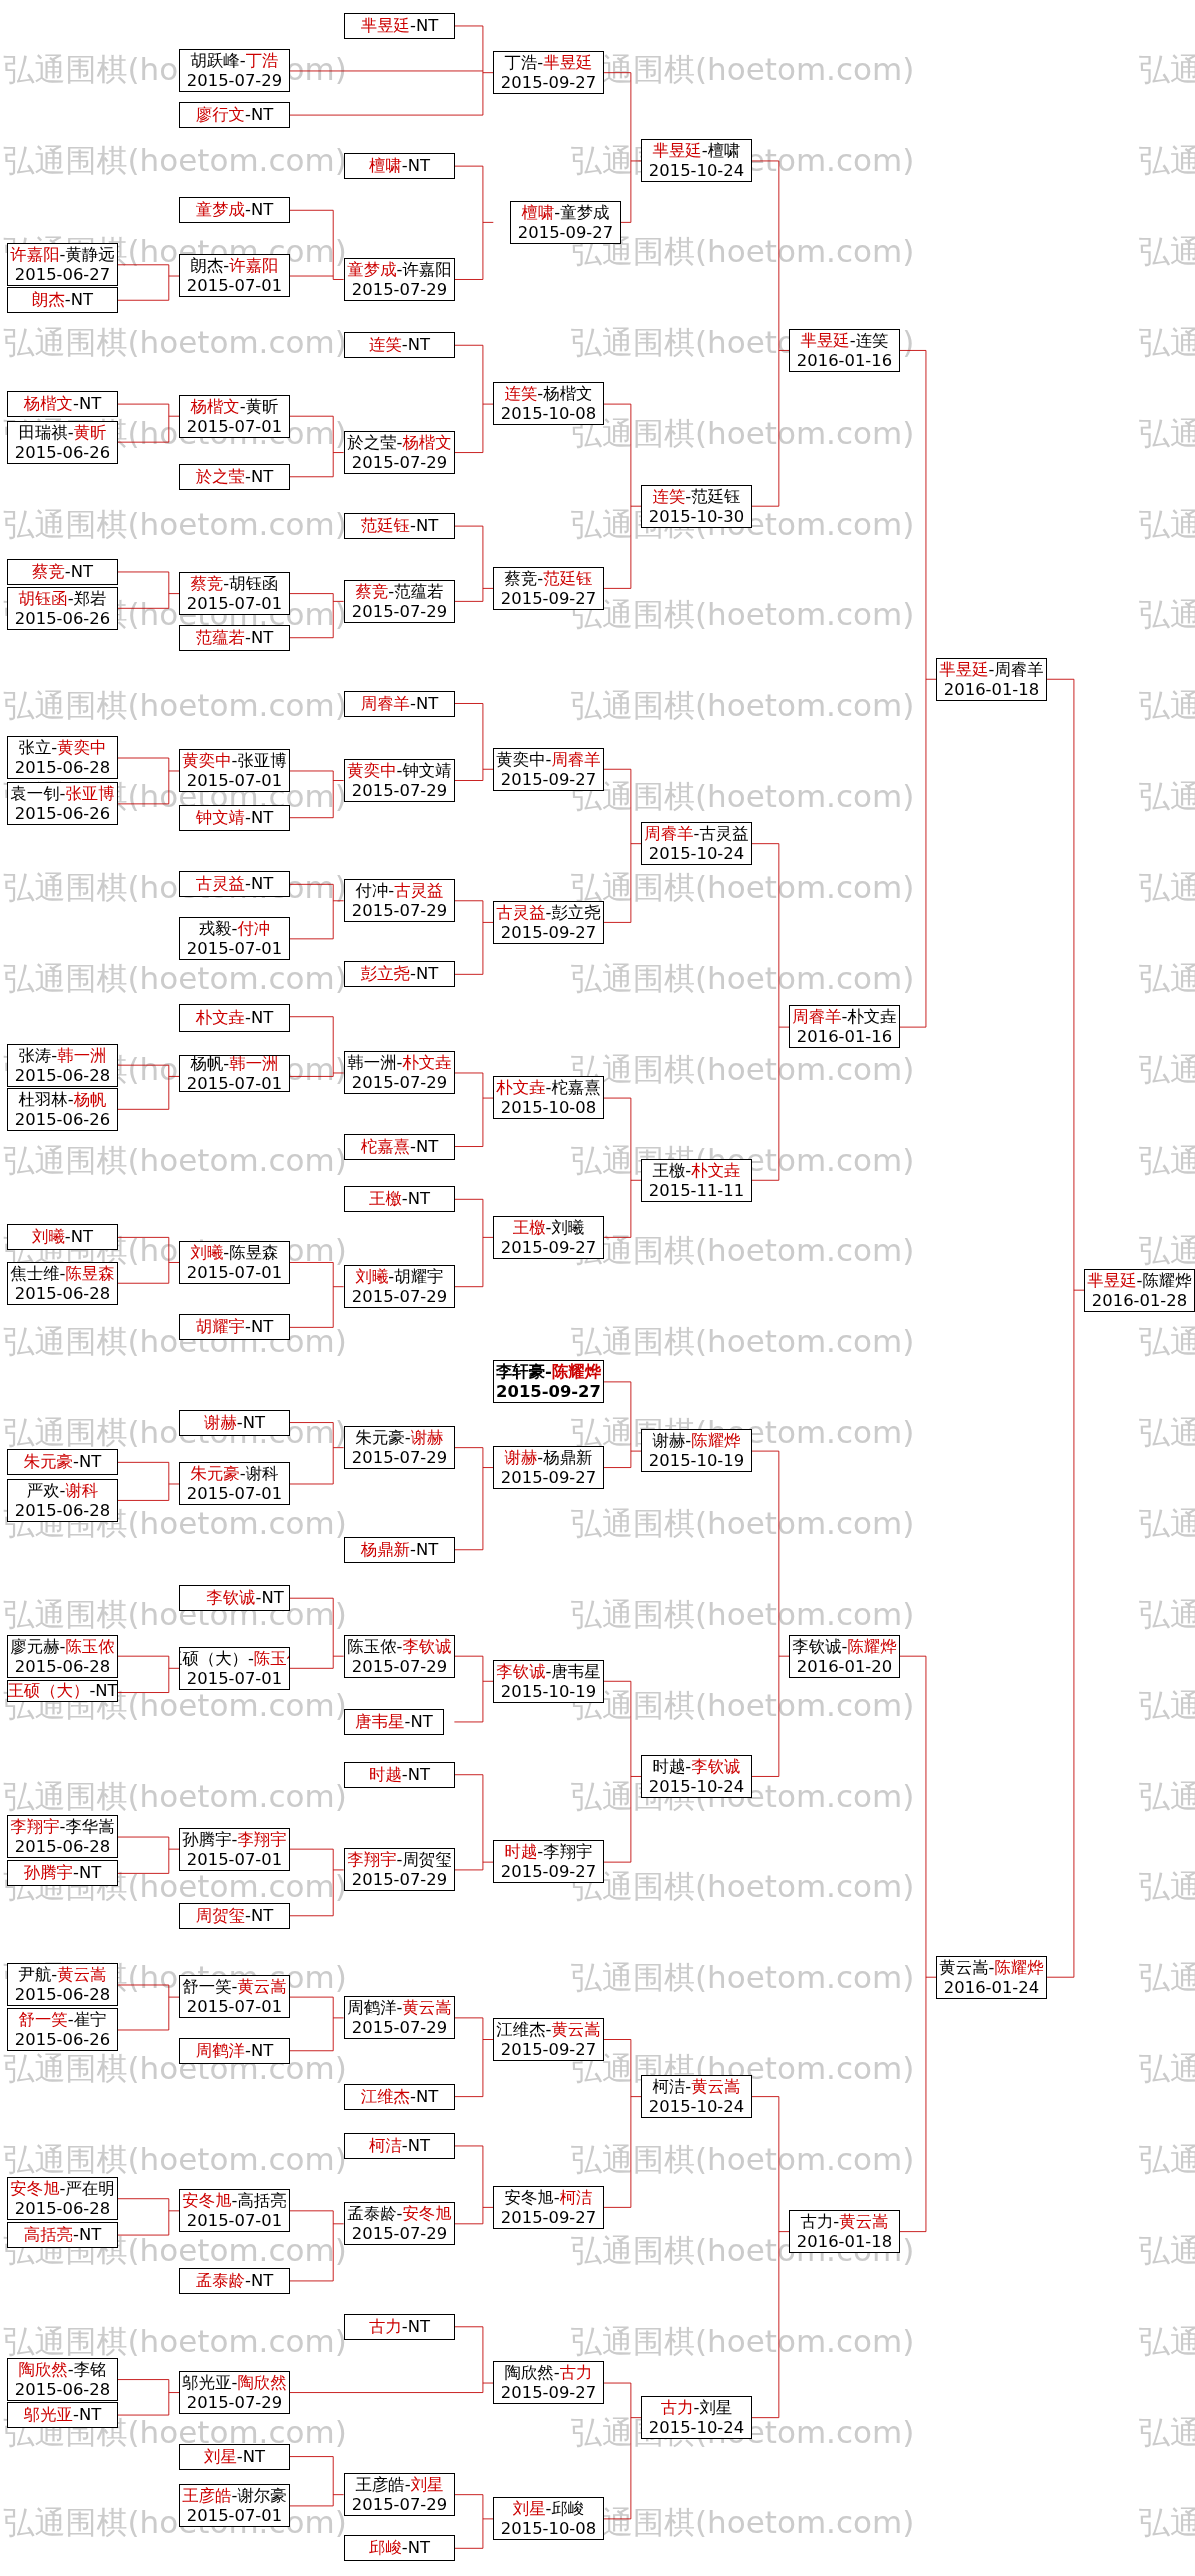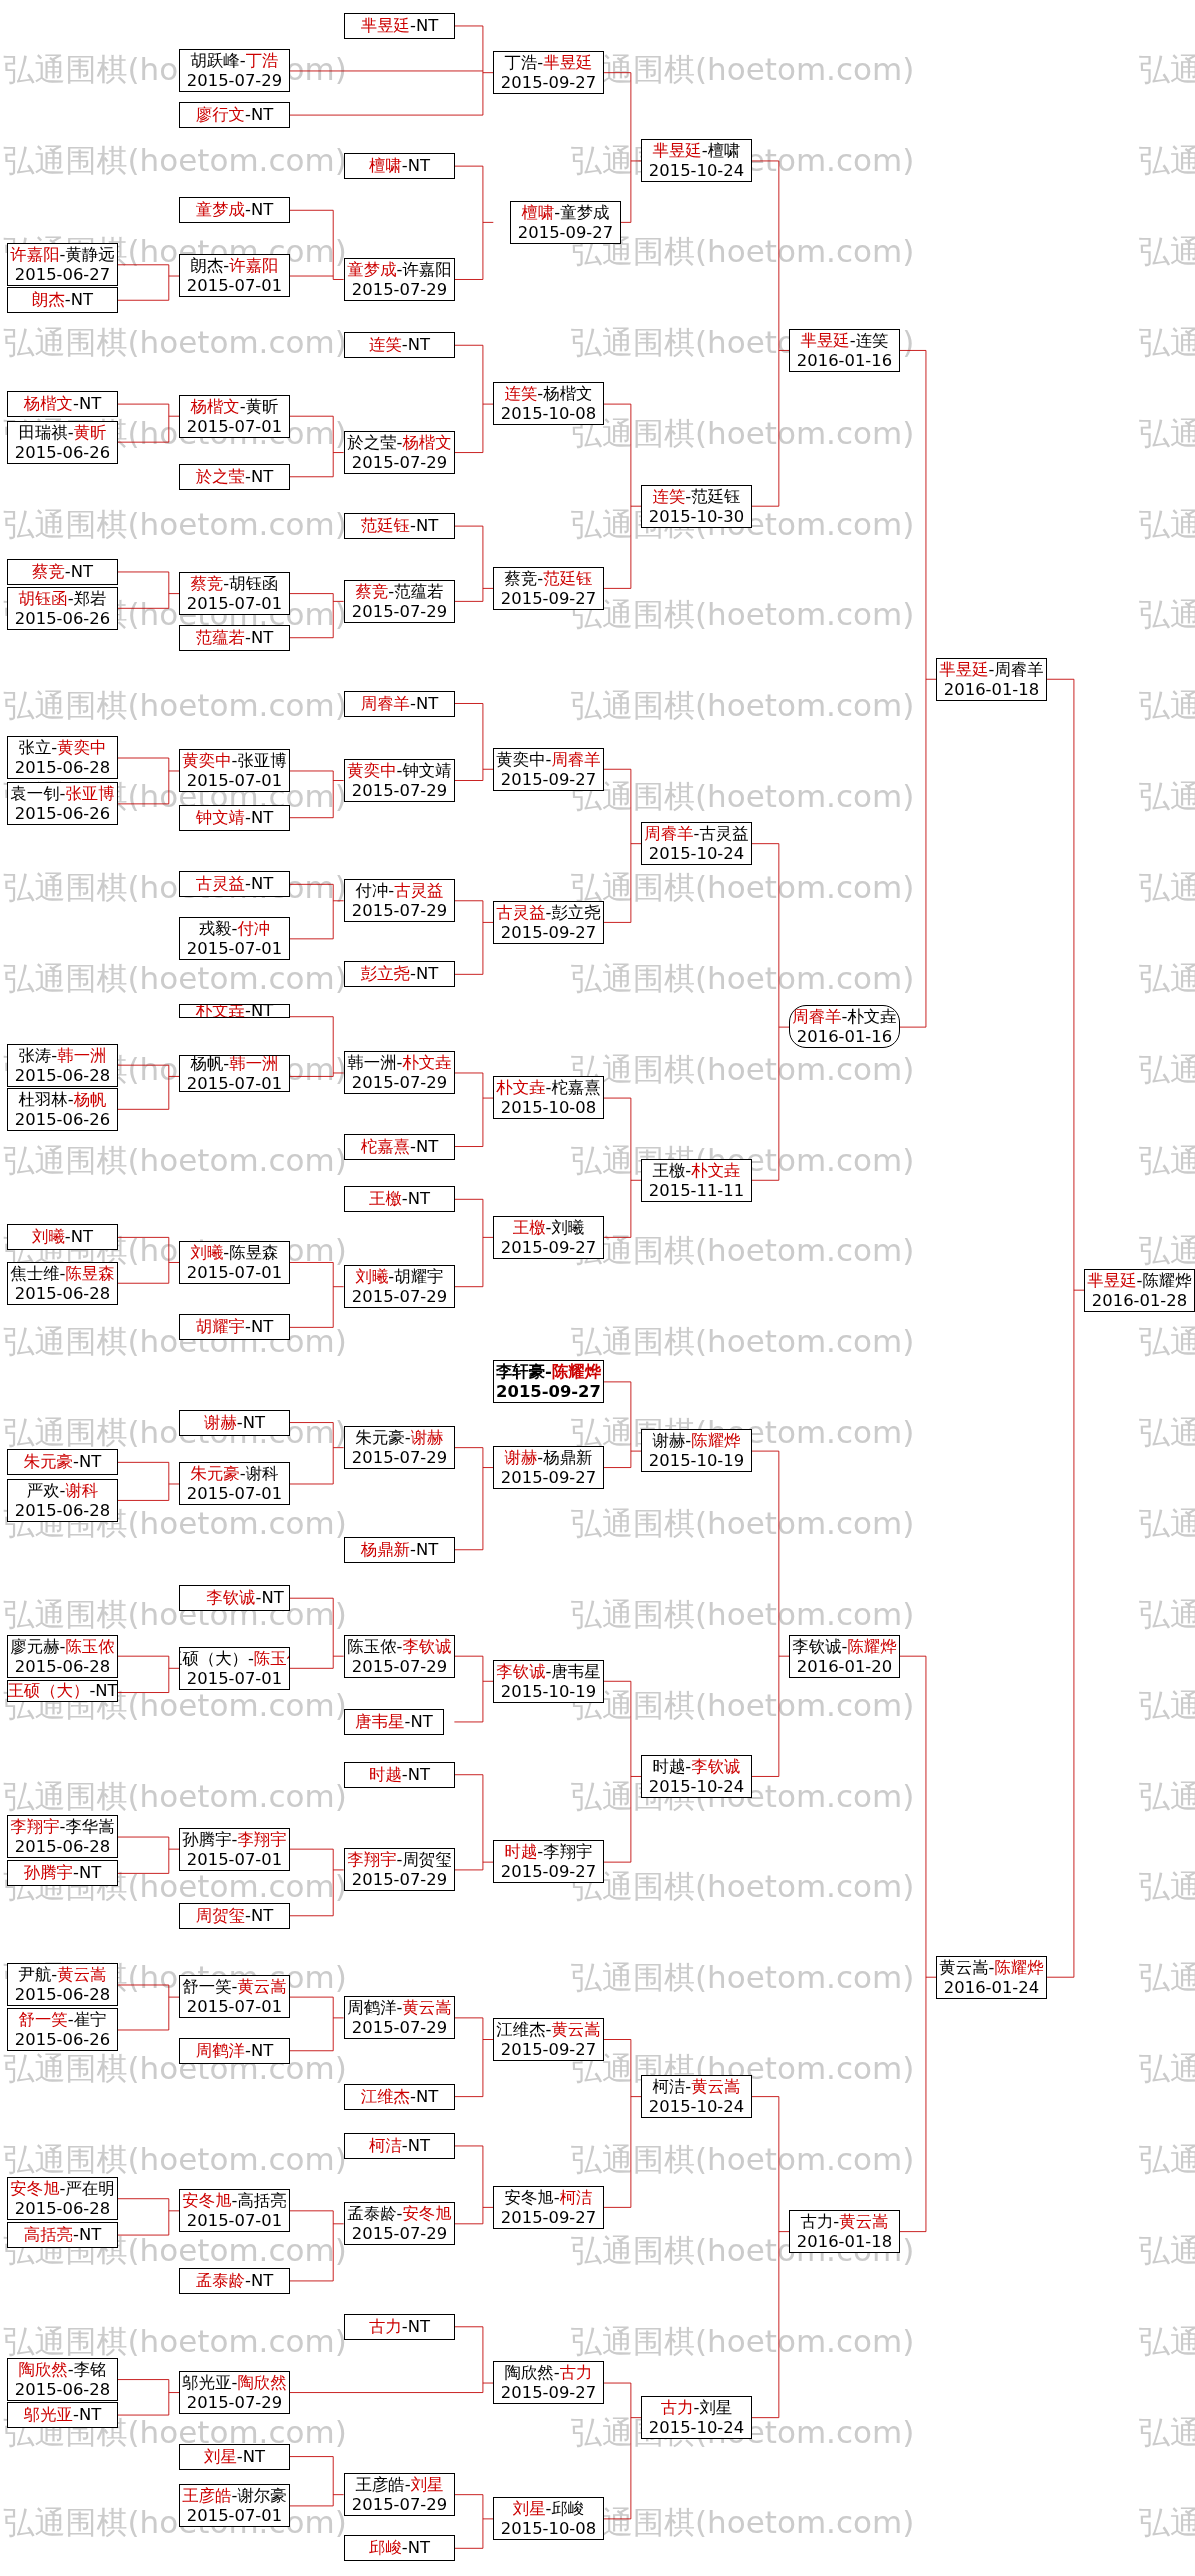--- a/index.html
+++ b/index.html
@@ -479,25 +479,25 @@
       <span class="title"><span style="color: rgb(204, 0, 0);">古灵益</span><span>-彭立尧</span></span>
       <span class="date" style="color: rgb(0, 0, 0);">2015-09-27</span>
     </div>
     <div class="box" style="left: 179px; top: 917px; width: 111px; height: 43px; border-color: rgb(0, 0, 0);">
       <span class="title"><span>戎毅-</span><span style="color: rgb(204, 0, 0);">付冲</span></span>
       <span class="date" style="color: rgb(0, 0, 0);">2015-07-01</span>
     </div>
     <div class="box" style="left: 344px; top: 961px; width: 111px; height: 26px; border-color: rgb(0, 0, 0);">
       <span class="title"><span style="color: rgb(204, 0, 0);">彭立尧</span><span>-NT</span></span>
     </div>
-    <div class="box" style="left: 789px; top: 1005px; width: 111px; height: 43px; border-color: rgb(0, 0, 0); border-radius: 17px;">
+    <div class="box" style="left: 789px; top: 1005px; width: 111px; height: 43px; border-color: rgb(0, 0, 0);">
       <span class="title"><span style="color: rgb(204, 0, 0);">周睿羊</span><span>-朴文垚</span></span>
       <span class="date" style="color: rgb(0, 0, 0);">2016-01-16</span>
     </div>
-    <div class="box" style="left: 179px; top: 1004px; width: 111px; height: 14px; border-color: rgb(0, 0, 0);">
+    <div class="box" style="left: 179px; top: 1004px; width: 111px; height: 28px; border-color: rgb(0, 0, 0);">
       <span class="title"><span style="color: rgb(204, 0, 0);">朴文垚</span><span>-NT</span></span>
     </div>
     <div class="box" style="left: 7px; top: 1044px; width: 111px; height: 43px; border-color: rgb(0, 0, 0);">
       <span class="title"><span>张涛-</span><span style="color: rgb(204, 0, 0);">韩一洲</span></span>
       <span class="date" style="color: rgb(0, 0, 0);">2015-06-28</span>
     </div>
     <div class="box" style="left: 344px; top: 1051px; width: 111px; height: 43px; border-color: rgb(0, 0, 0);">
       <span class="title"><span>韩一洲-</span><span style="color: rgb(204, 0, 0);">朴文垚</span></span>
       <span class="date" style="color: rgb(0, 0, 0);">2015-07-29</span>
     </div>

